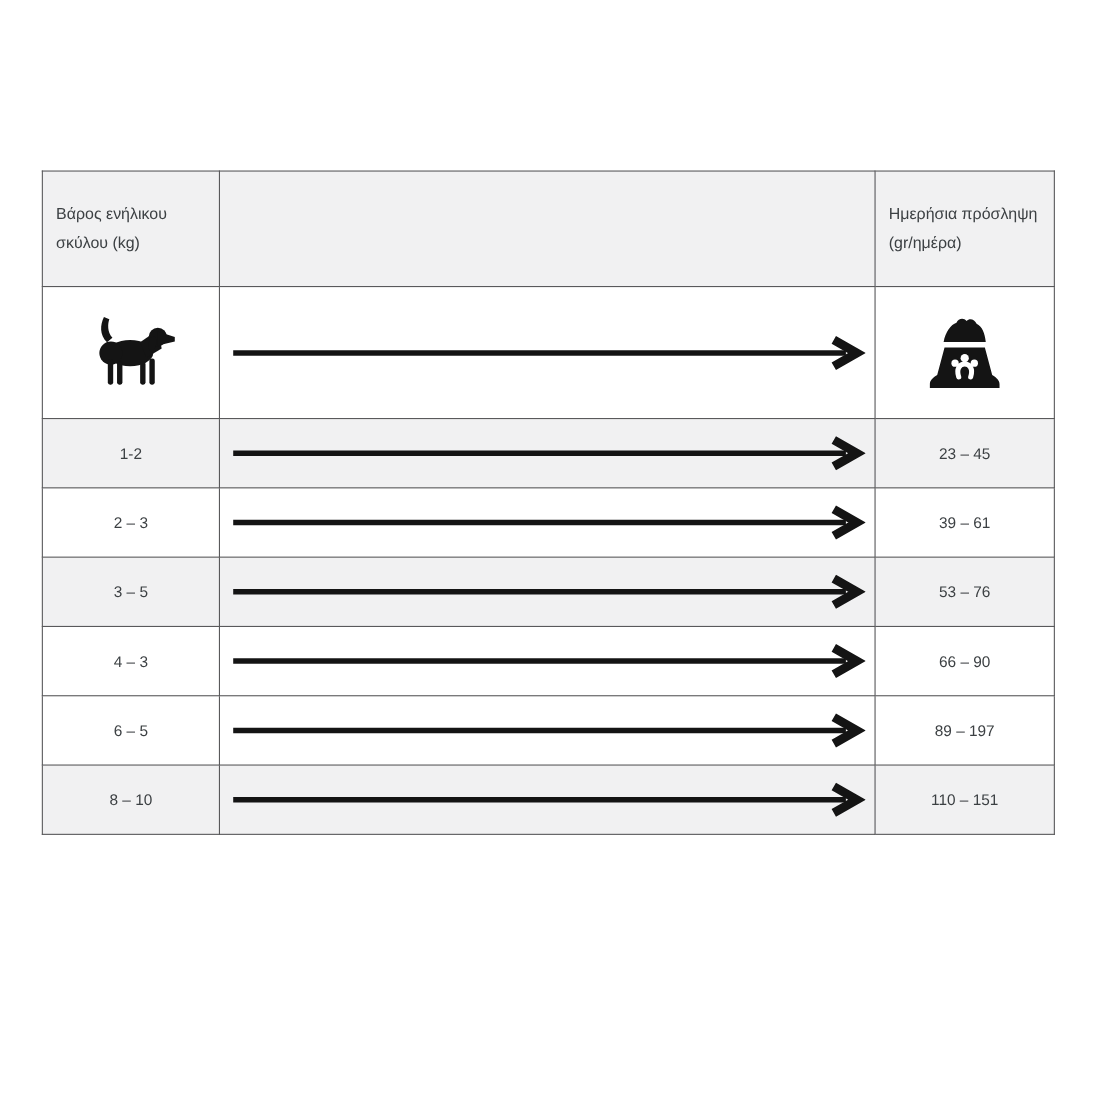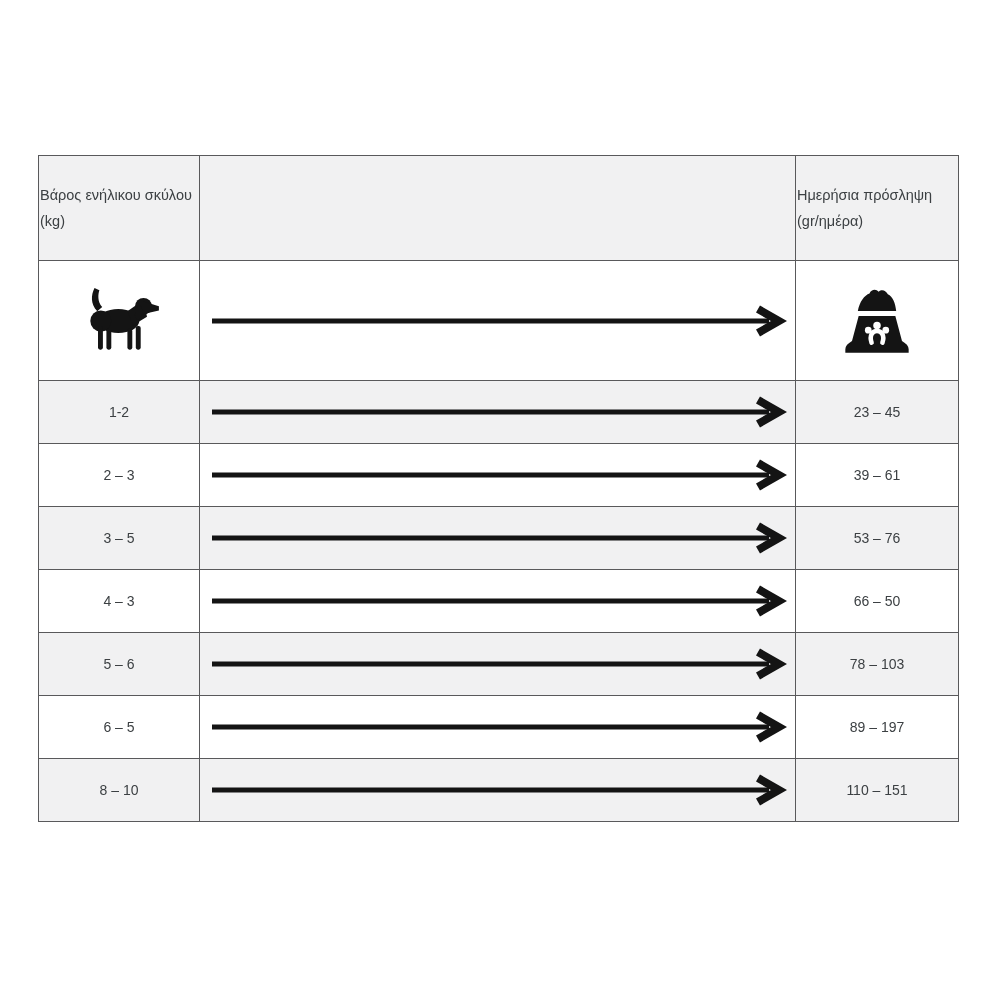--- a/index.html
+++ b/index.html
@@ -32,21 +32,21 @@
   }
   
   table.feeding thead th {
     height: 105px;
     background: #f1f1f2;
     font-weight: 400;
     font-size: 14.5px;
     line-height: 26px;
     text-align: left;
     vertical-align: middle;
-    padding: 10px 1px;
+    padding: 10px 12px;
   }
   
   tr.icon-row td {
     height: 120px;
     background: #ffffff;
     text-align: center;
     vertical-align: middle;
   }
   
   tr.data-row td {
@@ -173,32 +173,23 @@
         <td>53 – 76</td>
       </tr>
 
       <tr class="data-row">
         <td>4 – 3</td>
         <td class="arrow-cell">
           <svg class="arrow" viewBox="0 0 578 32">
               <use href="#arrow-shape"></use>
             </svg>
         </td>
-        <td>66 – 50</td>
-      </tr>
-
-      <tr class="data-row stripe">
-        <td>5 – 6</td>
-        <td class="arrow-cell">
-          <svg class="arrow" viewBox="0 0 578 32">
-              <use href="#arrow-shape"></use>
-            </svg>
-        </td>
-        <td>78 – 103</td>
-      </tr>
+        <td>66 – 90</td>
+      </tr>
+
 
       <tr class="data-row">
         <td>6 – 5</td>
         <td class="arrow-cell">
           <svg class="arrow" viewBox="0 0 578 32">
               <use href="#arrow-shape"></use>
             </svg>
         </td>
         <td>89 – 197</td>
       </tr>

